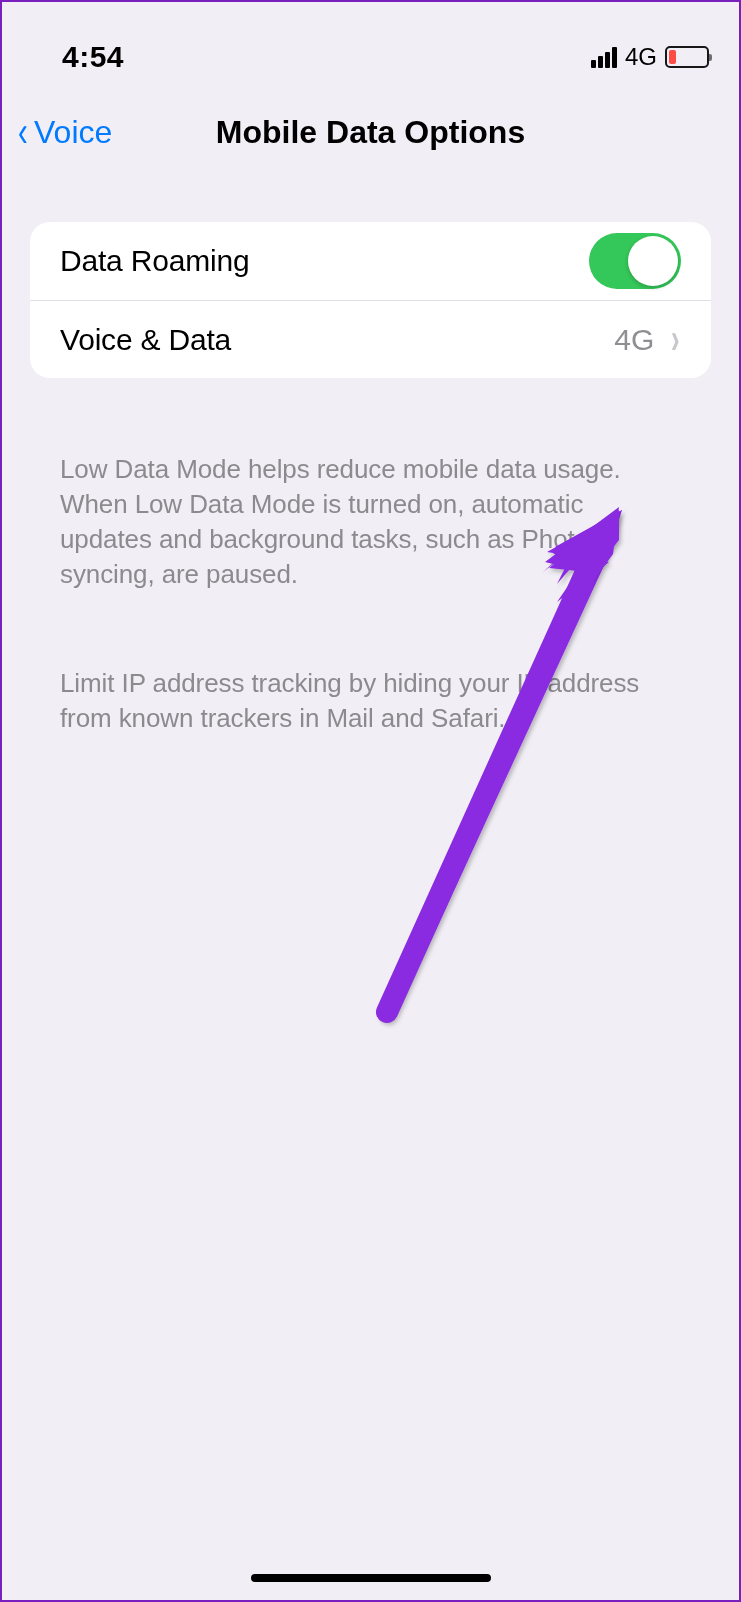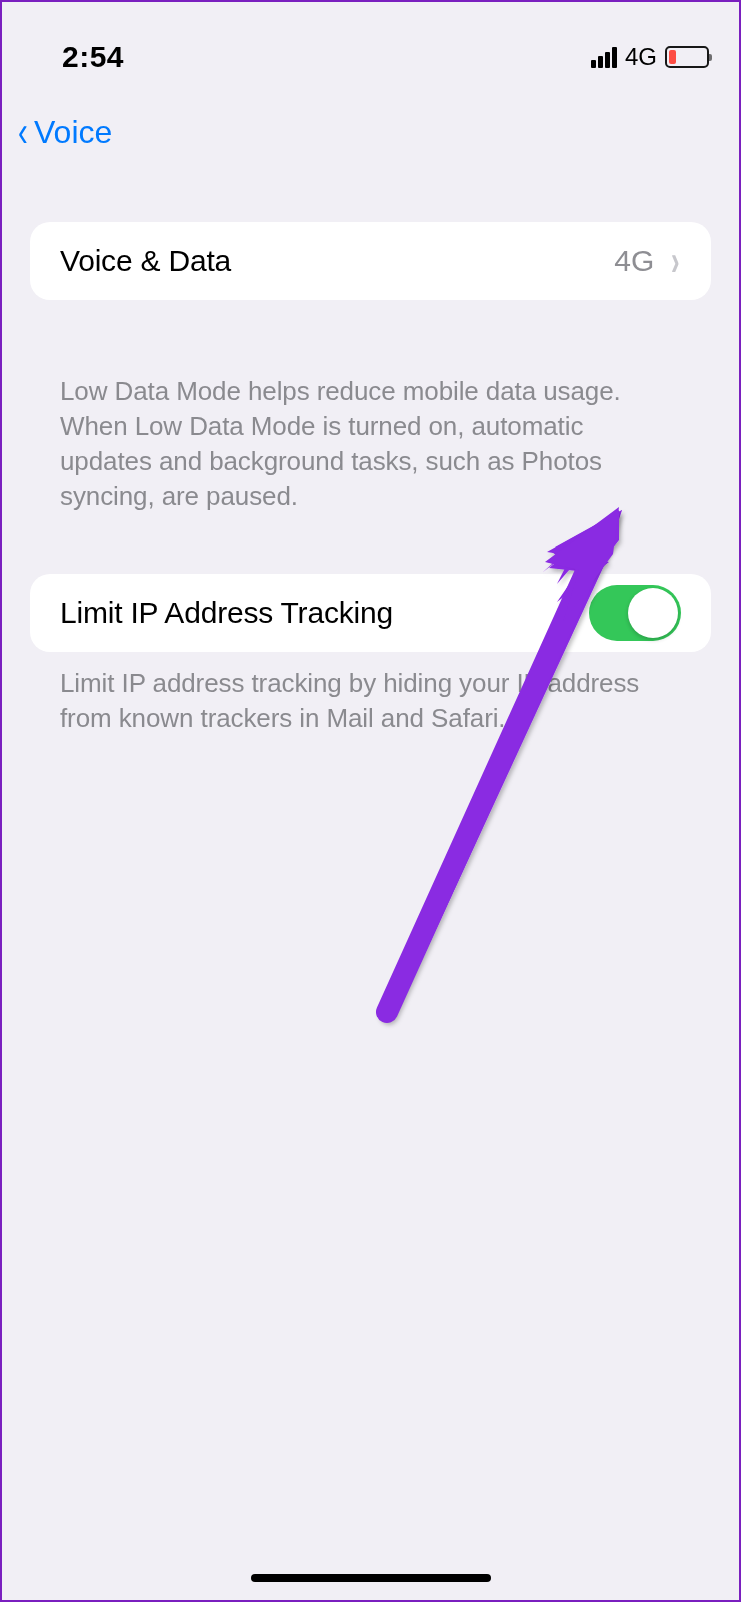--- a/index.html
+++ b/index.html
@@ -217,68 +217,67 @@
       position: absolute;
       left: 355px;
       top: 490px;
       pointer-events: none;
     }
   </style>
 </head>
 <body>
 
 <div class="status-bar">
-  <div class="status-time">2:54</div>
+  <div class="status-time">4:54</div>
   <div class="status-right">
     <div class="signal">
       <span></span>
         <span></span>
         <span></span>
         <span></span>
     </div>
     <div class="net-label">4G</div>
     <div class="battery">
         <div class="fill"></div>
       </div>
   </div>
 </div>
 
 <div class="nav-bar">
   <div class="back-btn">
     <span class="back-chevron">‹</span>
     <span>Voice</span>
   </div>
+  <div class="nav-title">Mobile Data Options</div>
 </div>
 
 <div class="content">
 
   <div class="group">
+    <div class="row">
+      <span class="row-label">Data Roaming</span>
+      <span class="toggle on">
+          <span class="knob"></span>
+        </span>
+    </div>
     <div class="row">
       <span class="row-label">Voice &amp; Data</span>
       <span class="row-right">
         <span class="row-value">4G</span>
         <span class="chevron-right">›</span>
       </span>
     </div>
   </div>
 
   <div class="gap"></div>
 
   <div class="footer">Low Data Mode helps reduce mobile data usage. When Low Data Mode is turned on, automatic updates and background tasks, such as Photos syncing, are paused.</div>
 
   <div class="gap"></div>
 
-  <div class="group">
-    <div class="row">
-      <span class="row-label">Limit IP Address Tracking</span>
-      <span class="toggle on">
-          <span class="knob"></span>
-        </span>
-    </div>
-  </div>
   <div class="footer">Limit IP address tracking by hiding your IP address from known trackers in Mail and Safari.</div>
 </div>
 
 <svg class="arrow" width="300" height="540">
   <defs>
     <filter id="ashadow" x="-20%" y="-20%" width="140%" height="140%">
       <feDropShadow dx="2" dy="3" stdDeviation="2" flood-opacity="0.25"></feDropShadow>
     </filter>
   </defs>
   <g filter="url(#ashadow)">

